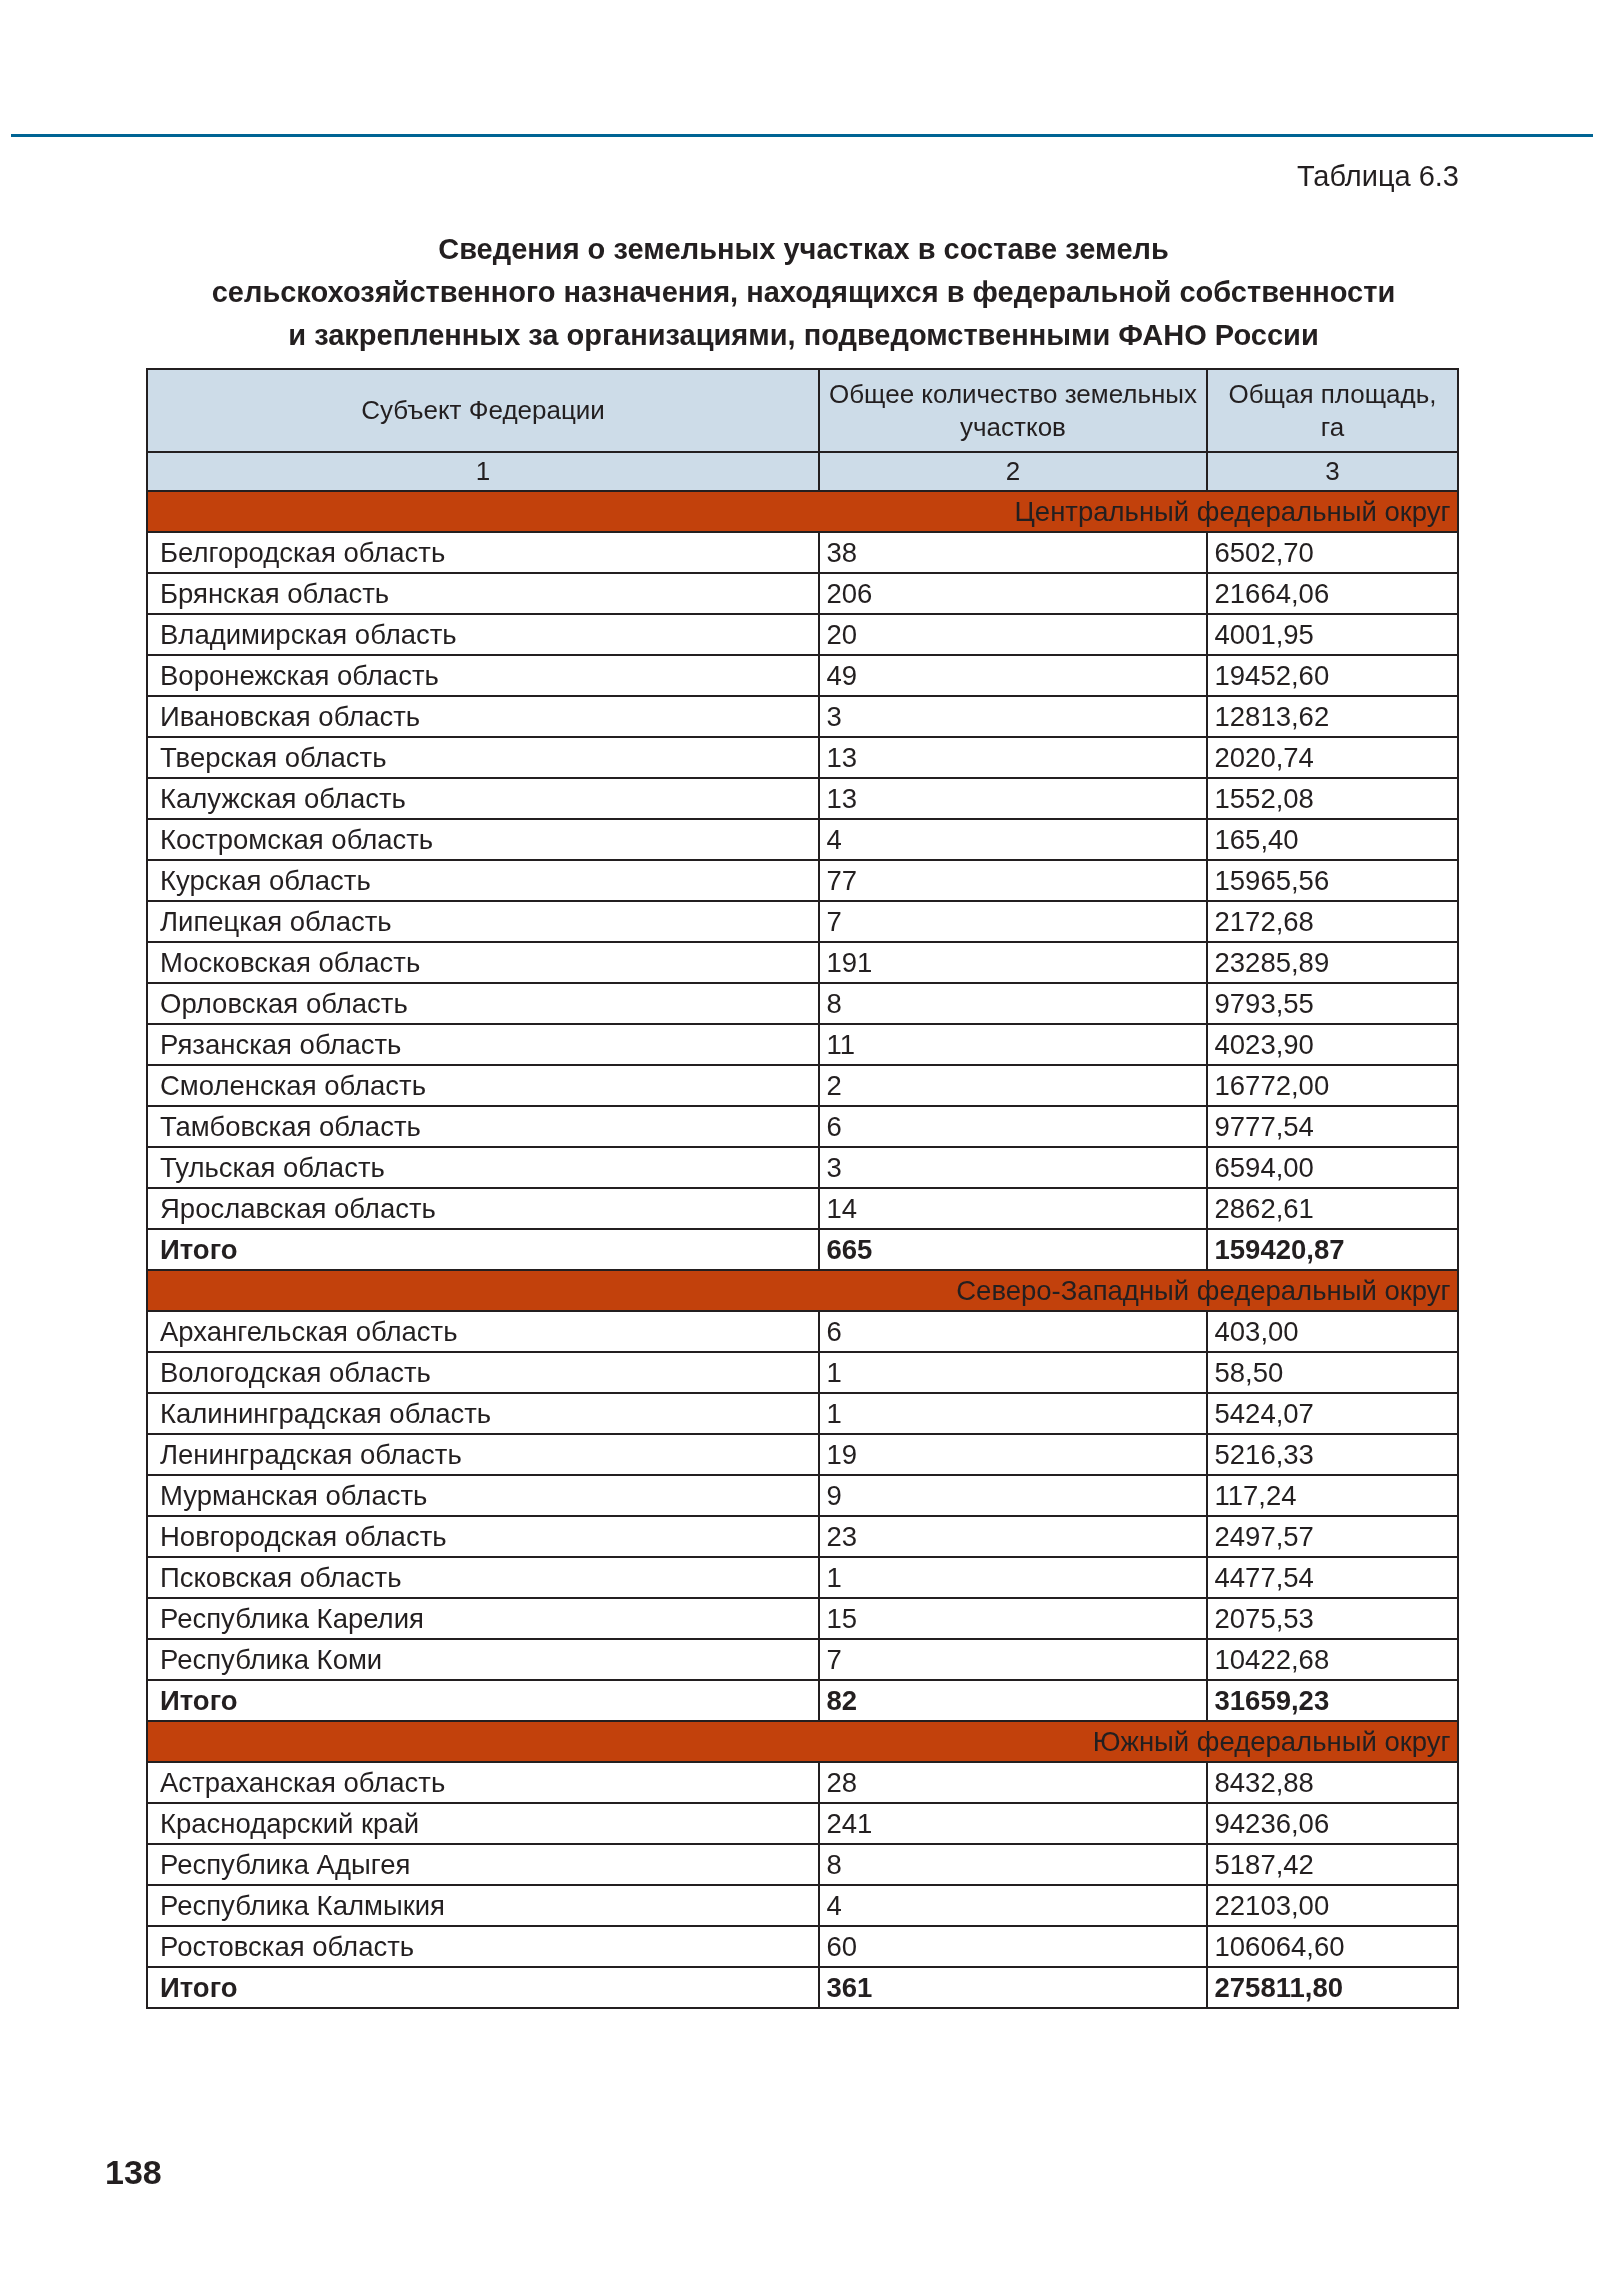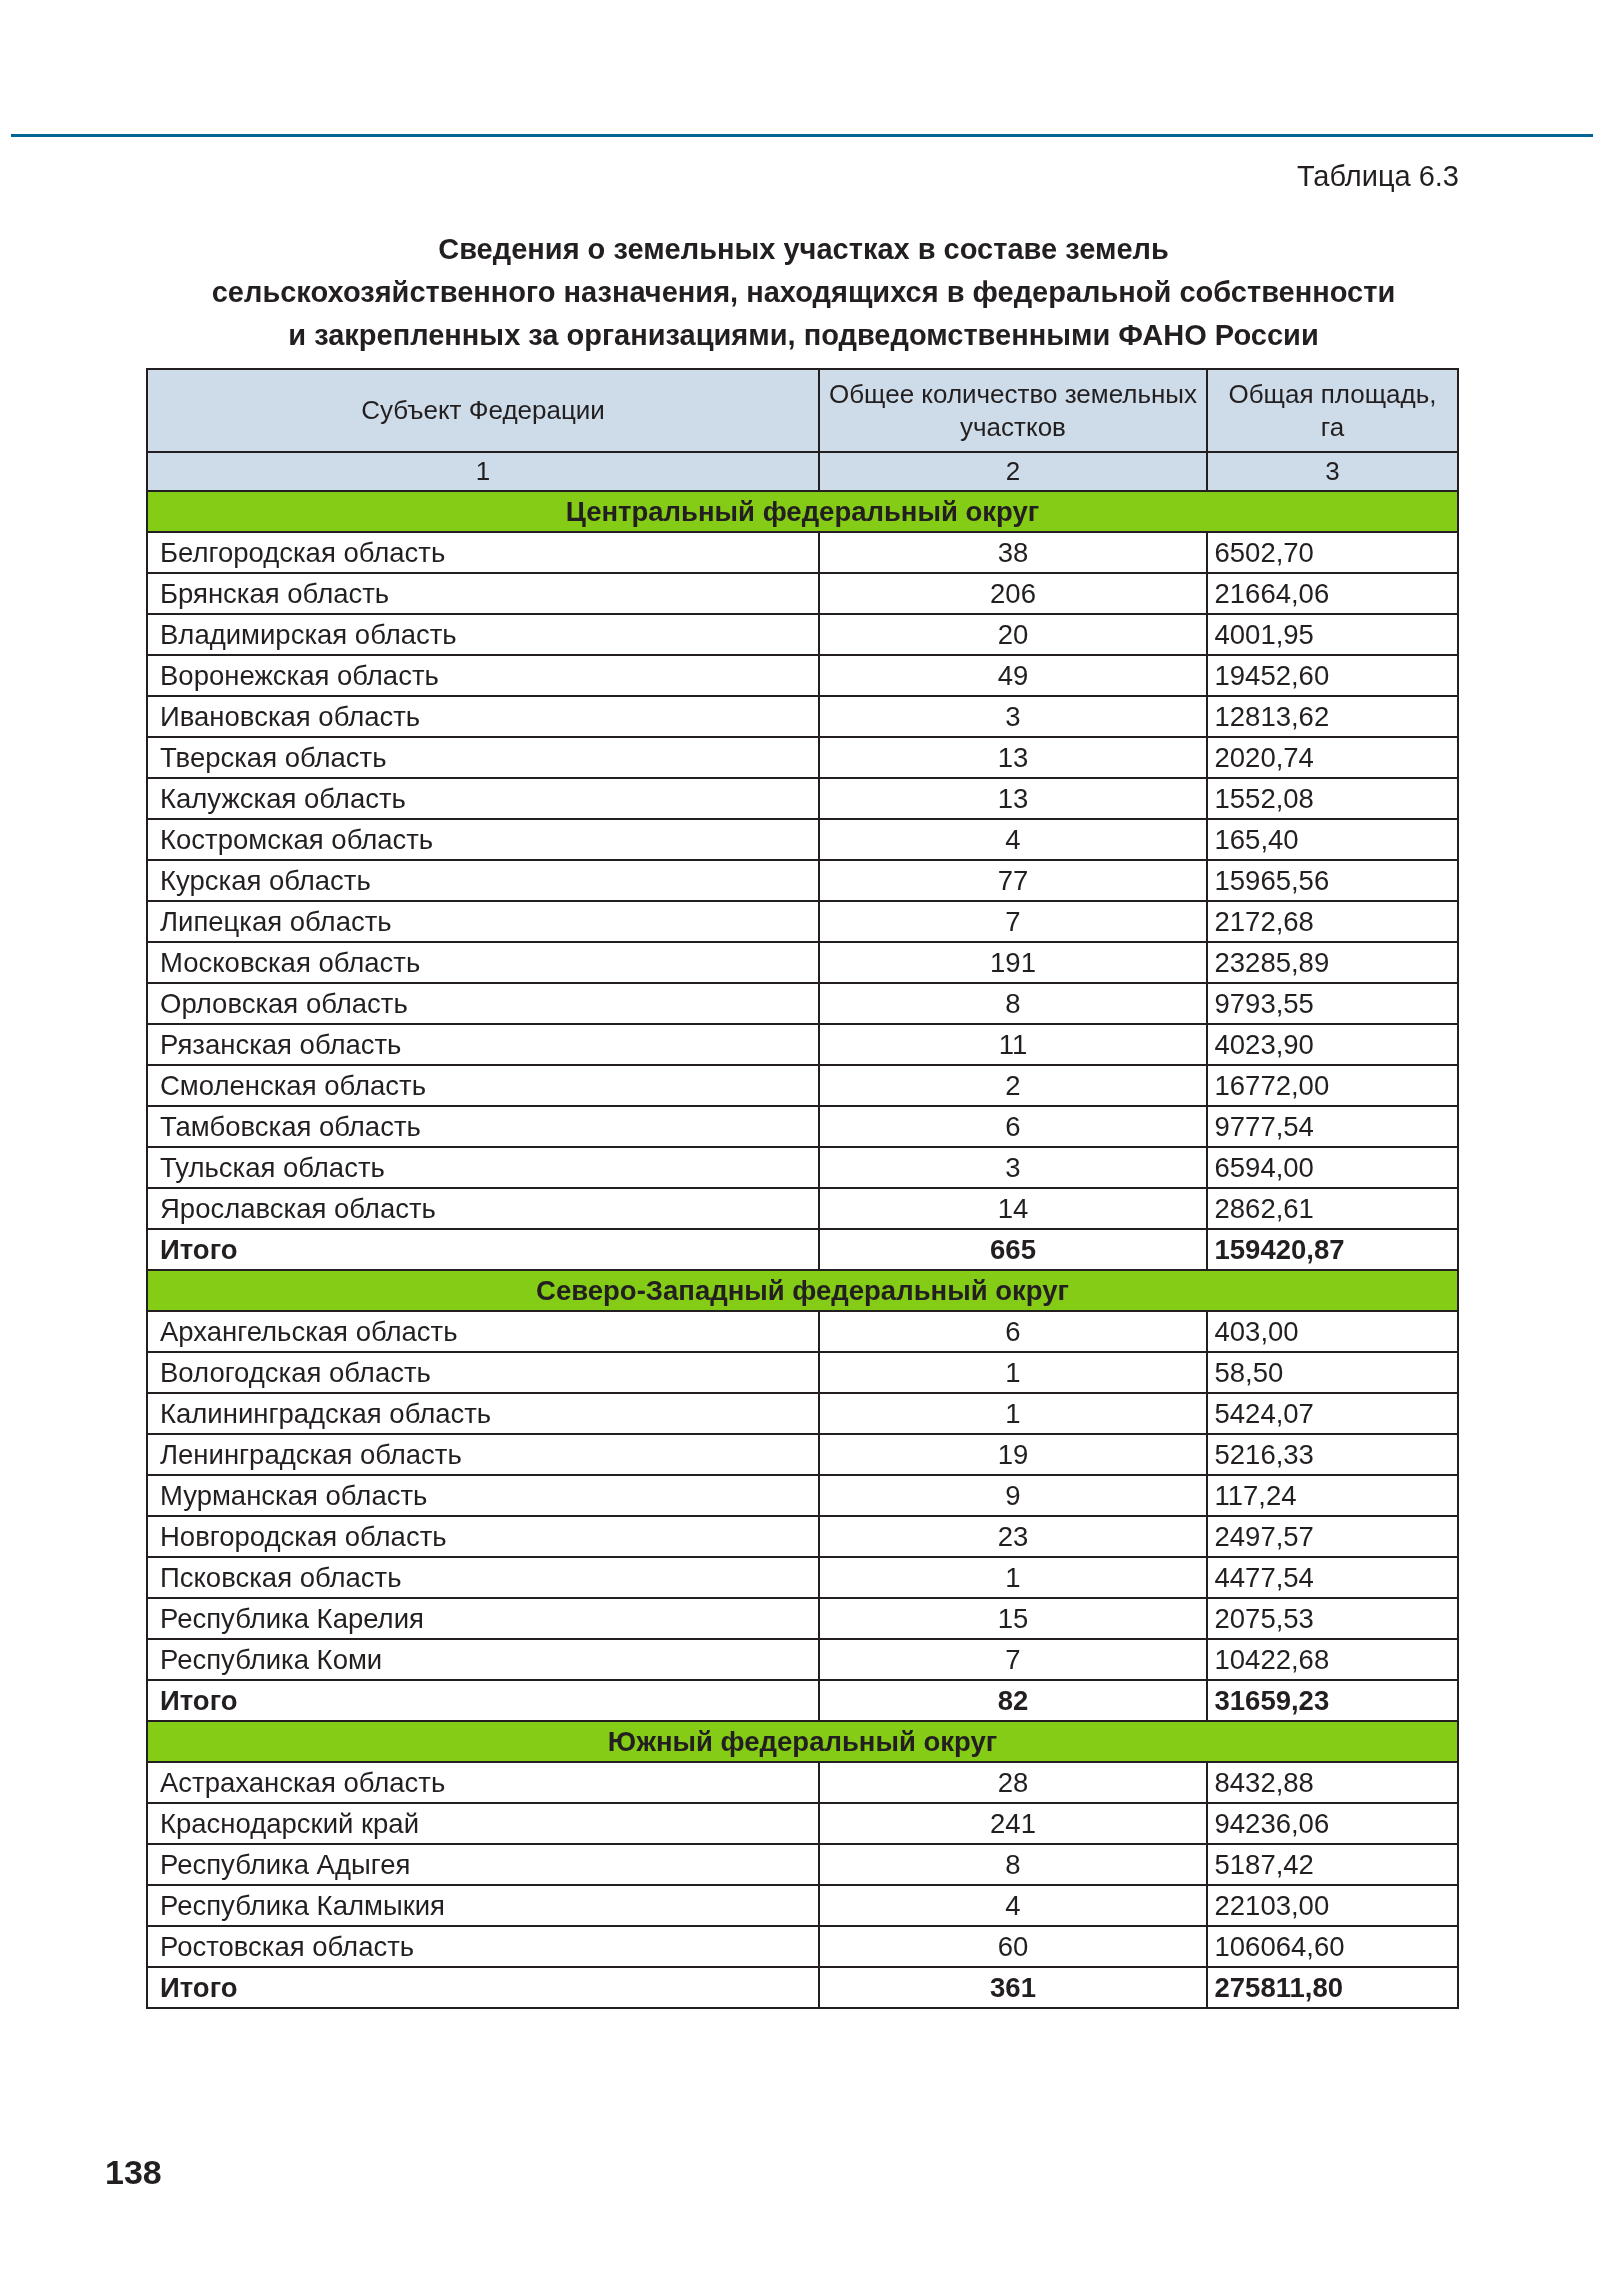--- a/index.html
+++ b/index.html
@@ -8,23 +8,23 @@
   .topline { position:absolute; left:11px; top:134px; width:1582px; height:3.3px; background:#006494; }
   .tabno { position:absolute; right:148px; top:160px; font-size:29px; }
   .title { position:absolute; left:0; width:1607px; top:216px; text-align:center;
            font-weight:bold; font-size:29px; line-height:43px;margin-top:12px; }
   table { position:absolute; left:146px; top:368px; width:1311px; border-collapse:collapse;
           table-layout:fixed; font-size:27.5px; }
   td, th { border:2px solid #231f20; padding:0 6.5px; height:39px; font-weight:normal; }
   col.c1 { width:672px; } col.c2 { width:388px; } col.c3 { width:251px; }
   .hdr th { background:#cddce8; text-align:center; height:81px; line-height:33px; font-size:26px; }
   .num th { background:#cddce8; text-align:center; height:37px; font-size:26px; }
-  .dist td { background:#84cc16; text-align:center; font-weight:bold; }
+  .dist td { background:#c2410c; text-align:right; font-weight:normal; }
   td.n { text-align:left;padding-left:12px; }
-  td.c { text-align:center; }
+  td.c { text-align:left; }
   td.r { text-align:left; }
   tr.total td { font-weight:bold; }
   .pageno { position:absolute; left:105px; top:2153px; font-size:34px; font-weight:bold; }
 </style>
 </head>
 <body>
 
 <div class="topline"></div>
 <div class="tabno">Таблица 6.3</div>
 <div class="title">

